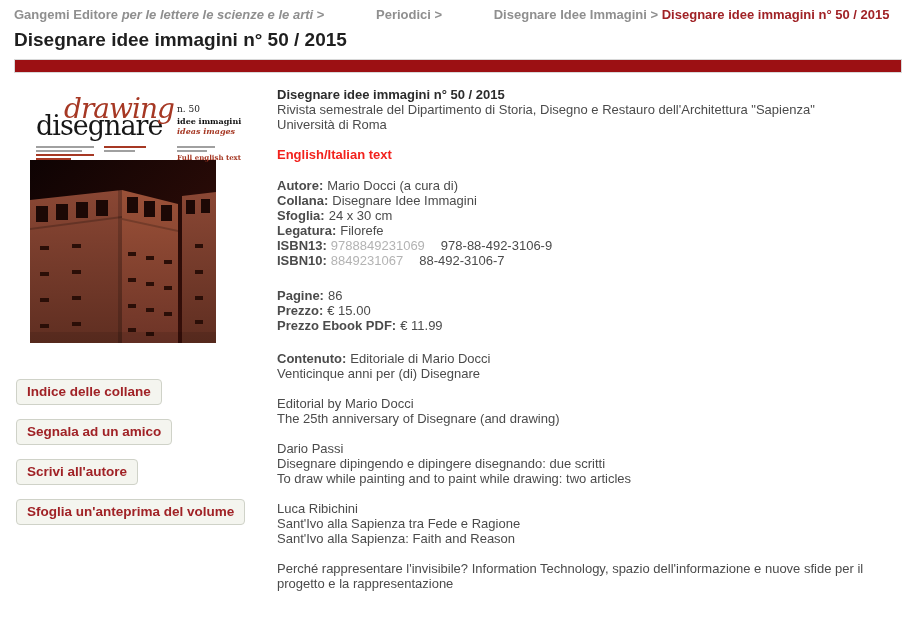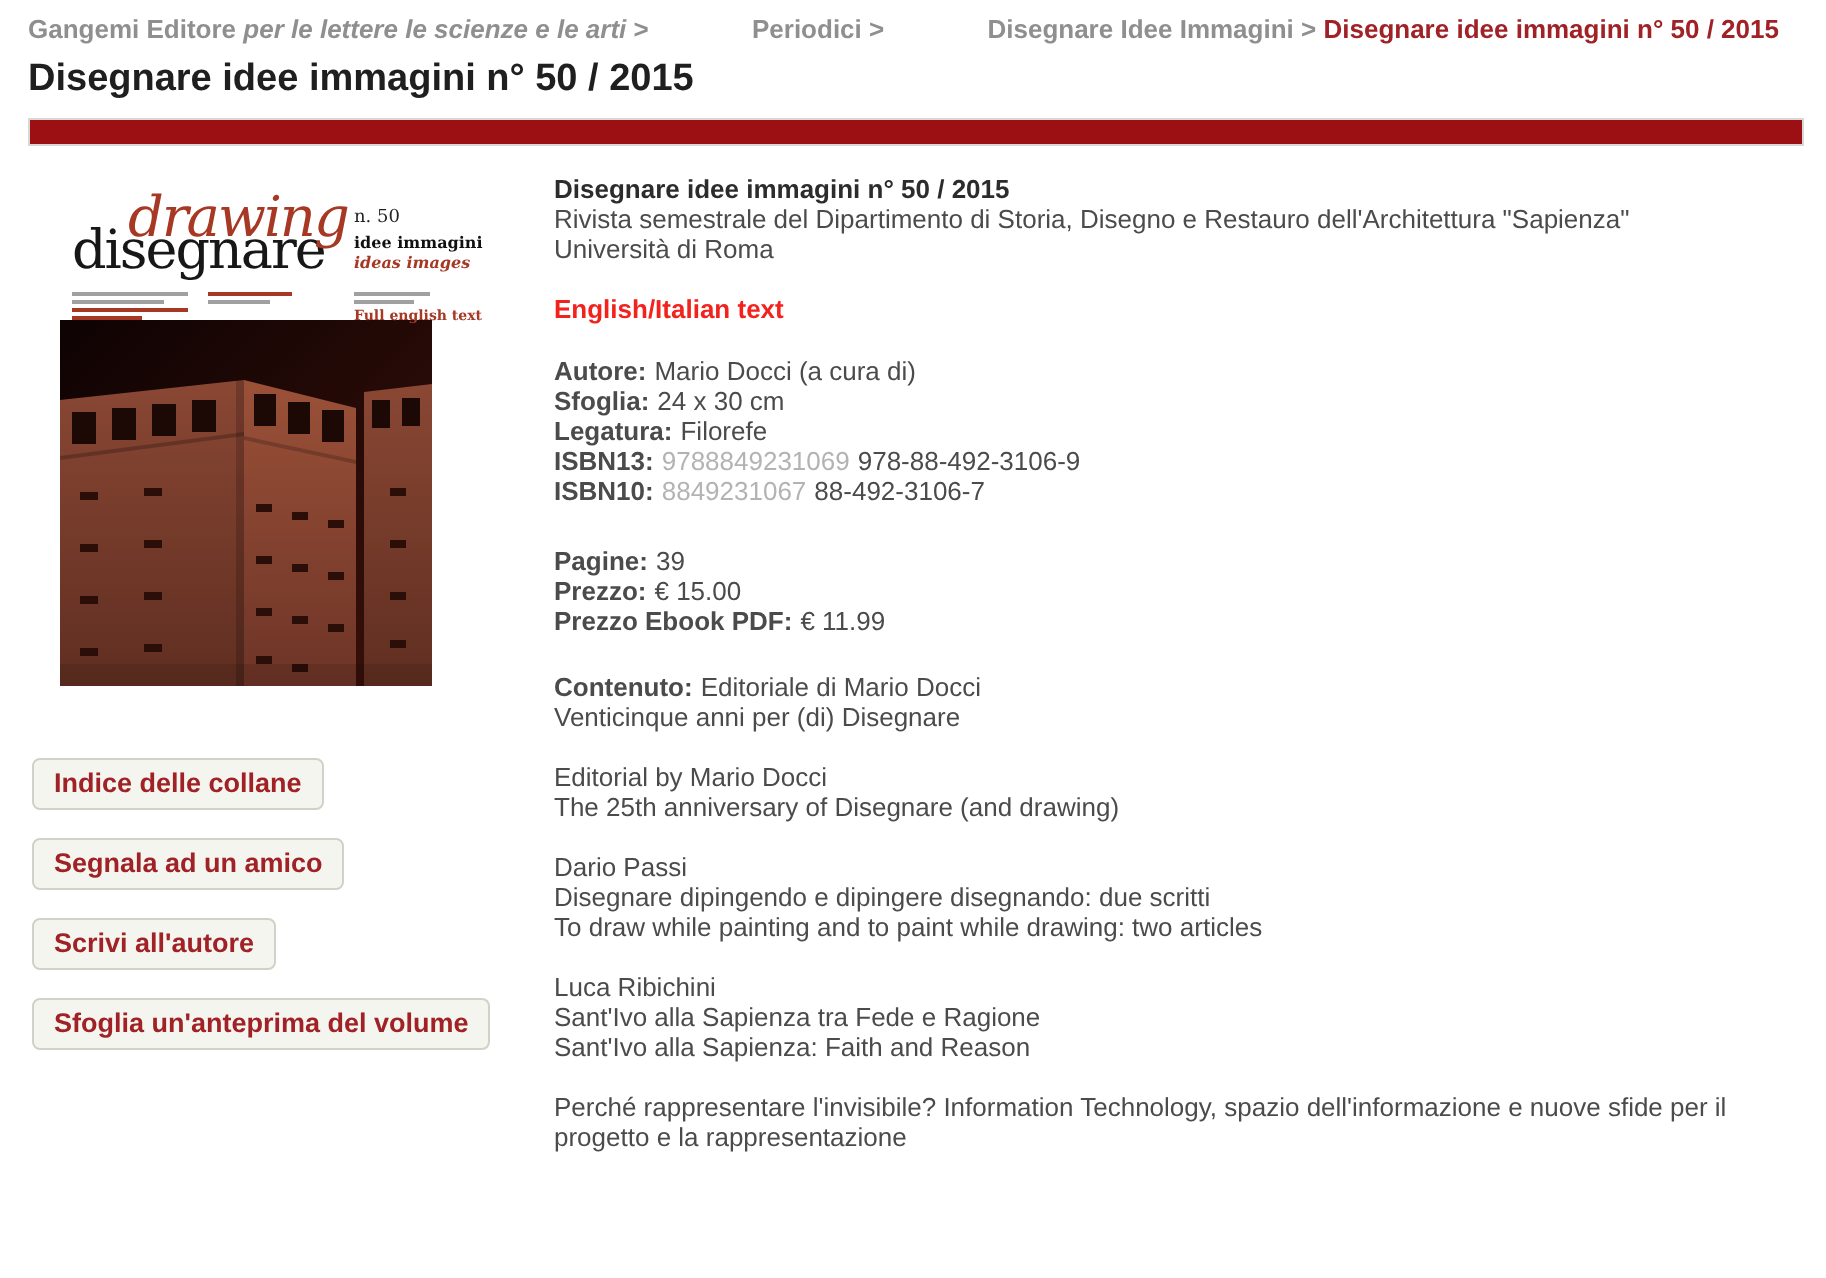--- a/index.html
+++ b/index.html
@@ -89,21 +89,21 @@
   
   .details {
     position: absolute; left: 277px; top: 87px; width: 630px;
     font-size: 13px; line-height: 15px; color: var(--body_text);
   }
   .detail-title { font-weight: bold; color: #2c2c2c; }
   .lang-note { margin-top: 15px; font-weight: bold; color: var(--bright_red); }
   .fields-1 { margin-top: 16px; }
   .fields-2 { margin-top: 20px; }
   .field-label { font-weight: bold; margin-right: 4px; }
-  .field-muted { color: var(--muted_gray); margin-right: 4px; }
+  .field-muted { color: var(--muted_gray); margin-right: 16px; }
   .contents { margin-top: 18px; }
   .content-group { margin-top: 15px; }
 </style>
 </head>
 <body>
 
 <div class="breadcrumb">
   <span class="bc-brand"><span>Gangemi Editore</span> <span class="bc-tagline">per le lettere le scienze e le arti</span></span><span id="bc-items"><span class="bc-sep"> &gt; </span><span class="bc-link">Periodici</span><span class="bc-sep"> &gt; </span><span class="bc-link">Disegnare Idee Immagini</span><span class="bc-sep"> &gt; </span><span class="bc-current">Disegnare idee immagini n° 50 / 2015</span></span>
 </div>
 
@@ -207,27 +207,28 @@
     <button class="action-btn">Sfoglia un'anteprima del volume</button>
   </div>
 
 <div class="details">
   <div class="detail-title">Disegnare idee immagini n° 50 / 2015</div>
   <div class="detail-sub">Rivista semestrale del Dipartimento di Storia, Disegno e Restauro dell'Architettura "Sapienza"</div>
   <div class="detail-sub">Università di Roma</div>
   <div class="lang-note">English/Italian text</div>
   <div class="fields fields-1" id="fields1">
       <div class="field-row"><span class="field-label">Autore:</span><span class="field-value">Mario Docci (a cura di)</span></div>
+      <div class="field-row"><span class="field-label">Collana:</span><span class="field-value">Disegnare Idee Immagini</span></div>
       <div class="field-row"><span class="field-label">Sfoglia:</span><span class="field-value">24 x 30 cm</span></div>
       <div class="field-row"><span class="field-label">Legatura:</span><span class="field-value">Filorefe</span></div>
       <div class="field-row"><span class="field-label">ISBN13:</span><span class="field-muted">9788849231069</span><span class="field-value">978-88-492-3106-9</span></div>
       <div class="field-row"><span class="field-label">ISBN10:</span><span class="field-muted">8849231067</span><span class="field-value">88-492-3106-7</span></div>
     </div>
   <div class="fields fields-2" id="fields2">
-      <div class="field-row"><span class="field-label">Pagine:</span><span class="field-value">39</span></div>
+      <div class="field-row"><span class="field-label">Pagine:</span><span class="field-value">86</span></div>
       <div class="field-row"><span class="field-label">Prezzo:</span><span class="field-value">€ 15.00</span></div>
       <div class="field-row"><span class="field-label">Prezzo Ebook PDF:</span><span class="field-value">€ 11.99</span></div>
     </div>
   <div class="contents">
     <div class="content-line">
       <span class="field-label">Contenuto:</span><span>Editoriale di Mario Docci</span>
     </div>
     <div class="content-line">Venticinque anni per (di) Disegnare</div>
     <div id="content-groups">
         <div class="content-group">

